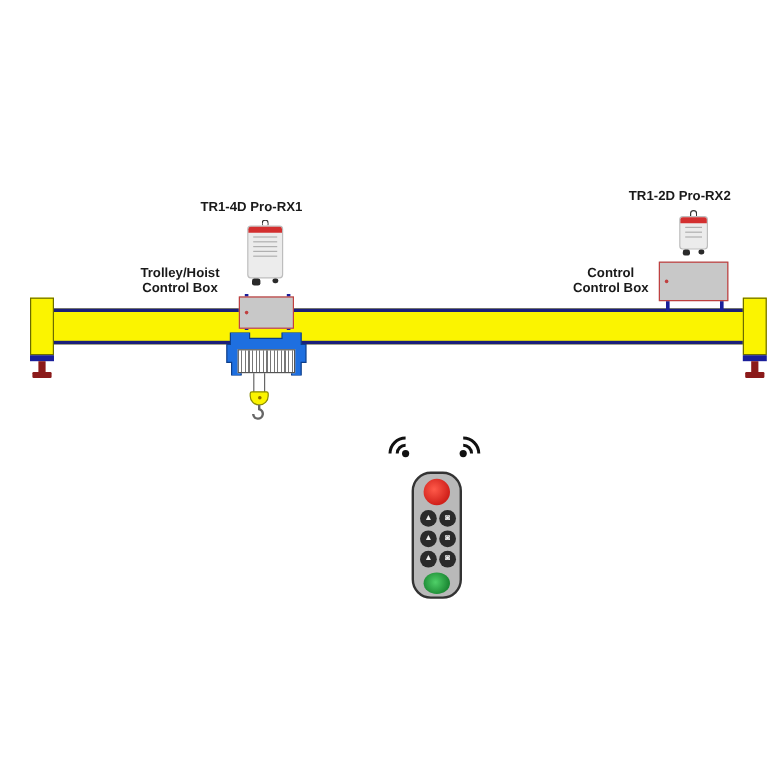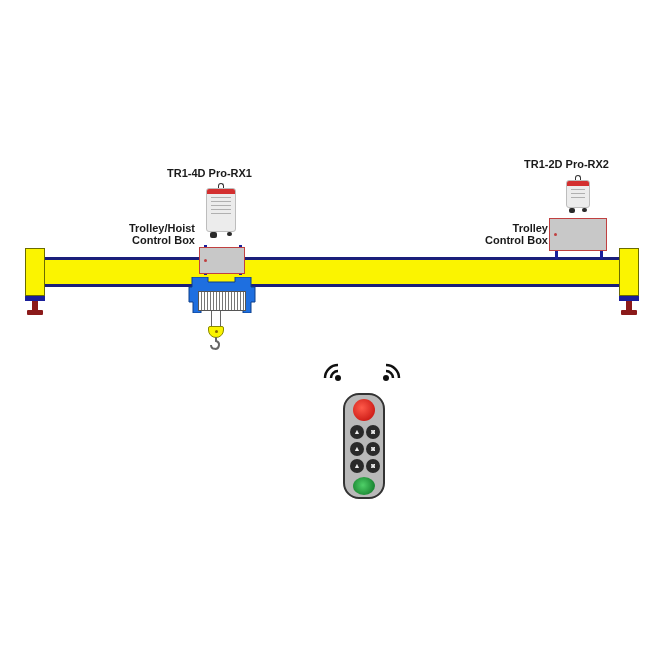--- a/index.html
+++ b/index.html
@@ -1,18 +1,18 @@
 <!DOCTYPE html>
 <html><head>
 <meta charset="utf-8">
 <style>
   html, body { margin:0; padding:0; background:#ffffff; }
   body { width:650px; height:650px; position:relative; overflow:hidden; font-family:"Liberation Sans", sans-serif; }
   .abs { position:absolute; }
-  .label { font-weight:bold; color:#1a1a1a; font-size:11px; line-height:12px; text-align:right; }
+  .label { font-weight:bold; color:#1a1a1a; font-size:11px; line-height:12px; text-align:center; }
   .title-lbl { font-size:11px; font-weight:bold; color:#1a1a1a; }
 
   
   .beam { left:42px; top:257px; width:578px; height:30px; background:#fbf400; border-top:3px solid #1a1f7a; border-bottom:3px solid #1a1f7a; box-sizing:border-box; }
   .endtruck { width:20px; height:48px; background:#fbf400; border:1px solid #6b6b00; box-sizing:border-box; }
   .endtruck-base { width:20px; height:5px; background:#1a1f9a; }
   .rail-stem { width:6px; height:9px; background:#8b1a1a; }
   .rail-foot { width:16px; height:5px; background:#8b1a1a; border-radius:1px; }
 
   
@@ -71,21 +71,21 @@
     <div class="gland" style="margin-left:3px; width:6px; height:5px;"></div>
     <div class="gland" style="width:5px; height:4px; margin-right:3px;"></div>
   </div>
 </div>
 
 <div class="abs label" style="left:105px; top:222px; width:90px;">
   <div>Trolley/Hoist</div>
   <div>Control Box</div>
 </div>
 <div class="abs label" style="left:470px; top:222px; width:78px;">
-  <div>Trolley</div>
+  <div>Control</div>
   <div>Control Box</div>
 </div>
 
 <div class="abs beam"></div>
 
 <div class="abs" style="left:25px; top:248px;">
   <div class="endtruck"></div>
   <div class="endtruck-base"></div>
   <div class="rail-stem" style="margin-left:7px;"></div>
   <div class="rail-foot" style="margin-left:2px;"></div>

